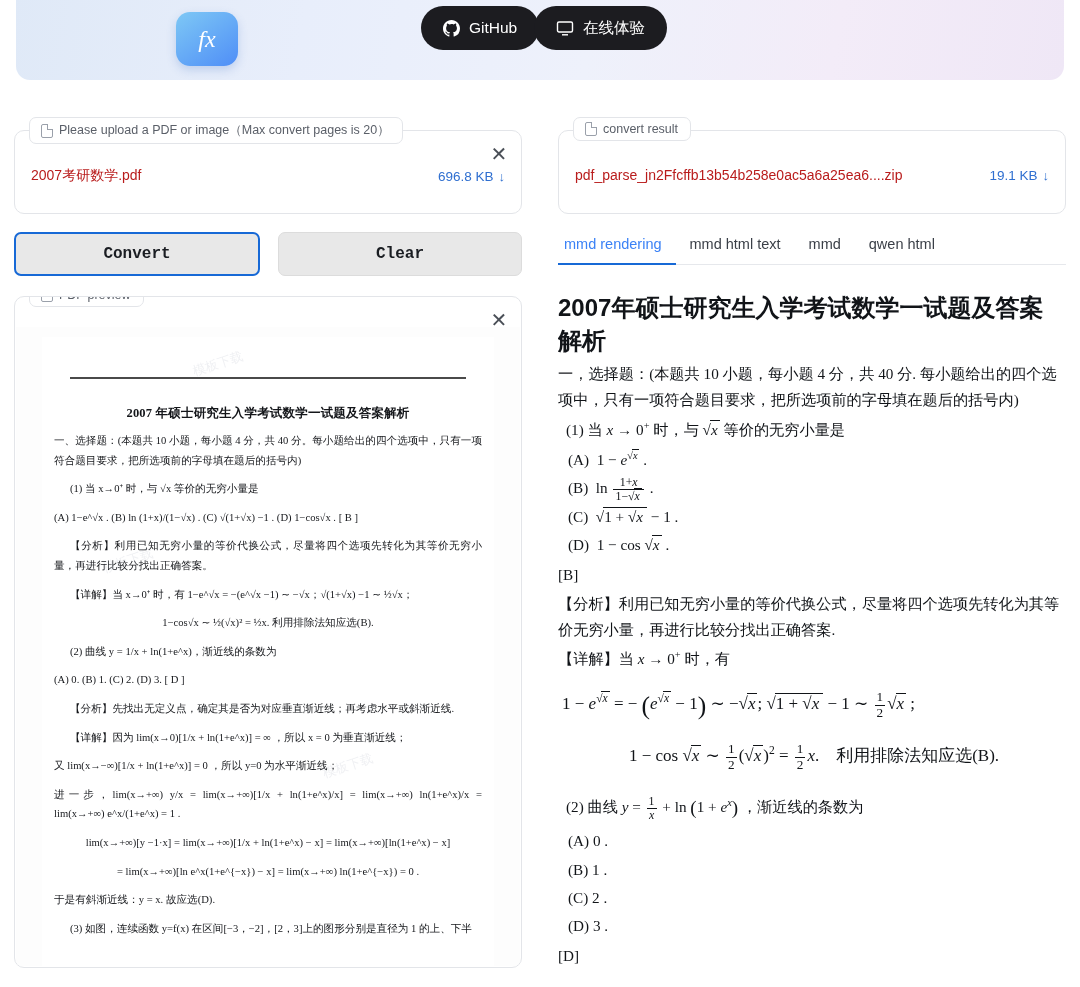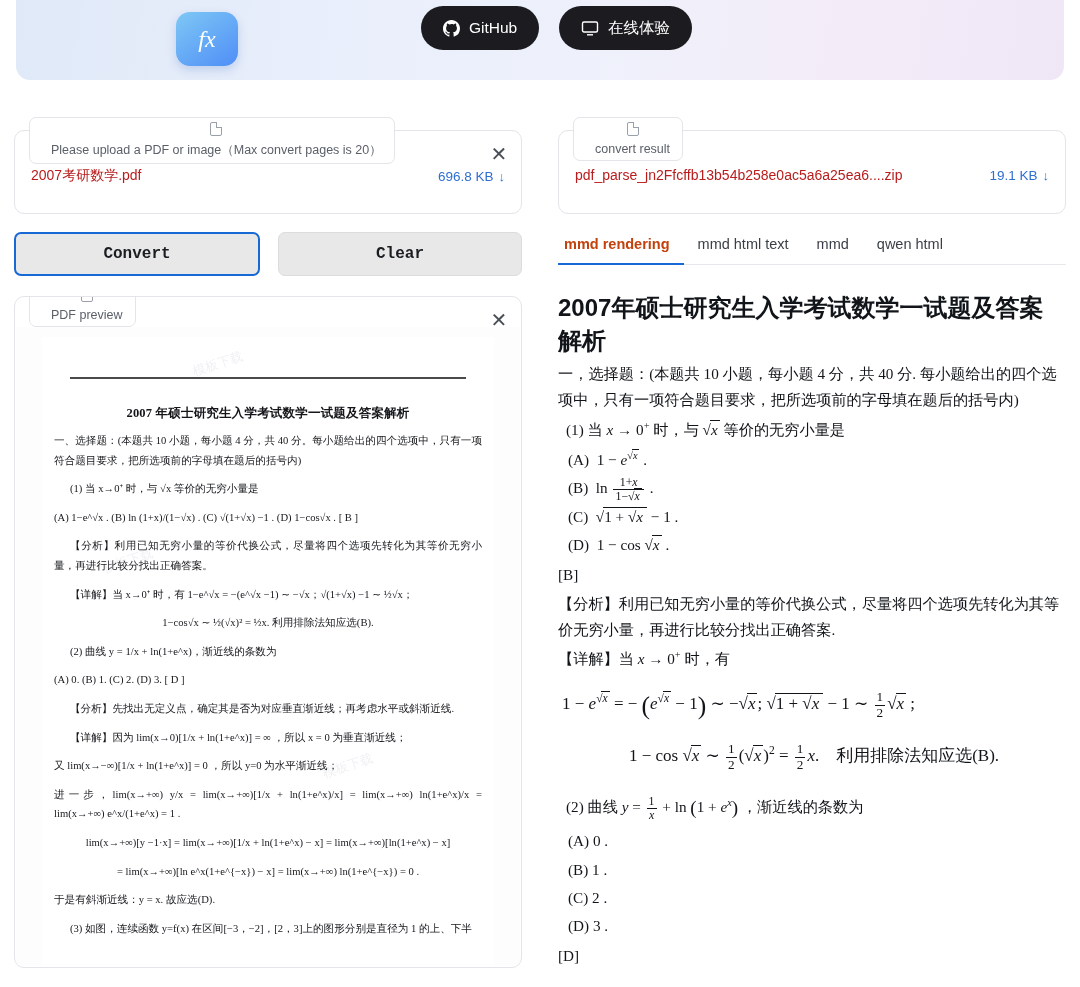--- a/index.html
+++ b/index.html
@@ -28,40 +28,39 @@
     font-family: "Liberation Serif", serif;
     box-shadow: 0 4px 10px rgba(70,120,200,.25);
   }
   .pill {
     position: absolute; top: 46px; height: 44px;
     background: #1c1c20; color: #fff; border-radius: 22px;
     display: flex; align-items: center; gap: 9px;
     padding: 0 22px; font-size: 15.5px; cursor: pointer;
   }
   .pill-github { left: 405px; }
-  .pill-online { left: 543px; }
+  .pill-online { left: 518px; }
   .pill svg { display: block; }
 
   
   .left-col { position: absolute; left: 14px; top: 130px; width: 508px; }
   .right-col { position: absolute; left: 558px; top: 130px; width: 508px; }
 
   .card {
     position: relative;
     border: 1px solid #e3e5e9;
     border-radius: 10px;
     background: #fff;
   }
   .card-tab {
     position: absolute; left: 14px; top: -14px;
     background: #fff; border: 1px solid #e3e5e9; border-radius: 7px;
-    padding: 4px 12px 4px 21px; font-size: 12.5px; color: #5a5f68;
+    padding: 4px 12px 4px 11px; font-size: 12.5px; color: #5a5f68;
     display: flex; align-items: center; gap: 6px;
     white-space: nowrap;
-    flex-direction: column;
   }
   .doc-ico { width: 12px; height: 14px; border: 1.4px solid #9aa0aa; border-radius: 2px; position: relative; display:inline-block;}
   .doc-ico:after { content:""; position:absolute; right:-1px; top:-1px; width:5px;height:5px;background:#fff;border-left:1.4px solid #9aa0aa;border-bottom:1.4px solid #9aa0aa;}
   .close-x {
     position: absolute; right: 12px; top: 14px;
     width: 20px; height: 20px; color: #4a4f57;
     font-size: 20px; line-height: 18px; text-align: center;
     cursor: pointer; font-family: "Liberation Sans", sans-serif;
   }
 
@@ -109,21 +108,21 @@
   .result-card { height: 84px; }
   .tabs {
     display: flex; gap: 0; margin-top: 22px;
     border-bottom: 1px solid #e6e8ec;
   }
   .tab {
     padding: 0 14px 12px 14px; font-size: 14.5px; color: #3a3f47;
     cursor: pointer; position: relative;
   }
   .tab:first-child { padding-left: 6px; }
-  .tab.active { color: #c2410c; font-weight: bold; }
+  .tab.active { color: #3b82f6; font-weight: normal; }
   .tab.active:after {
     content: ""; position: absolute; left: 0; right: 0; bottom: -1px;
     height: 2.5px; background: #1769d6;
   }
 
   .render-area {
     margin-top: 26px; height: 715px; overflow: hidden;
     color: #111418; font-family: "Liberation Serif", serif;
   }
   .r-title { font-size: 24px; font-weight: bold; line-height: 1.38; margin: 0 0 4px 0; font-family: "Liberation Sans", sans-serif;}

